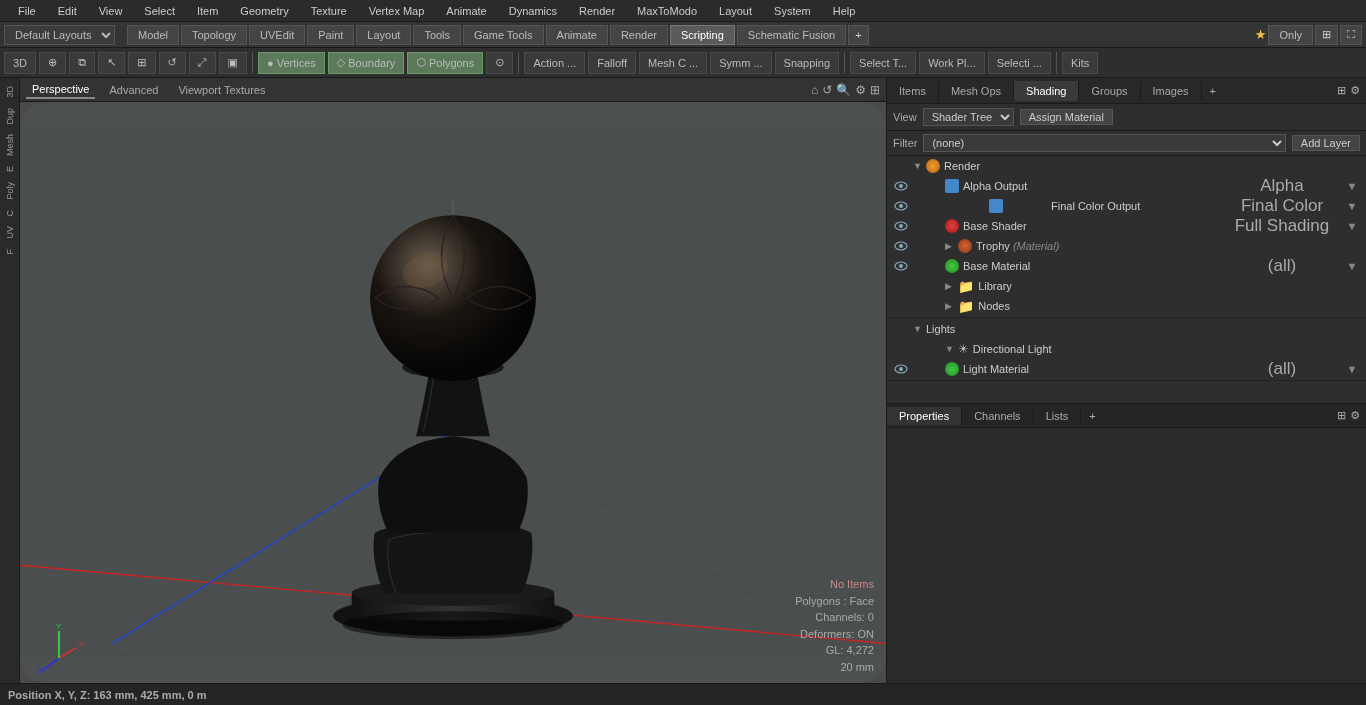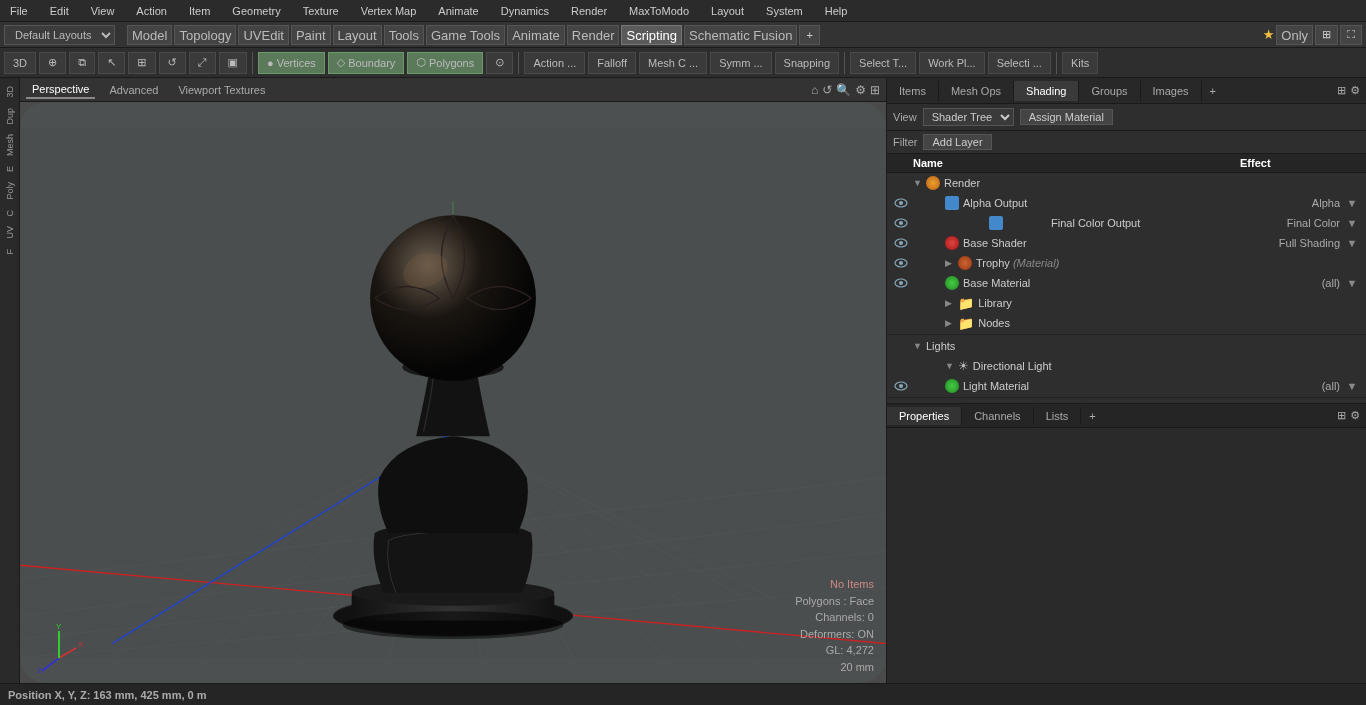--- a/index.html
+++ b/index.html
@@ -13,21 +13,21 @@
       color: #ccc;
       user-select: none;
     }
 
     
     #menu-bar {
       display: flex;
       align-items: center;
       background: #2b2b2b;
       height: 22px;
-      padding: 0 6px;
+      padding: 0 14px;
       gap: 14px;
       border-bottom: 1px solid #1a1a1a;
     }
     .menu-item {
       color: #ccc;
       font-size: 11px;
       cursor: pointer;
       padding: 2px 4px;
     }
 
@@ -38,22 +38,22 @@
       background: #333;
       height: 26px;
       border-bottom: 1px solid #1a1a1a;
       gap: 2px;
       padding: 0 4px;
     }
     .layout-btn {
       background: #444;
       color: #bbb;
       border: 1px solid #555;
-      padding: 2px 4px;
-      font-size: 13px;
+      padding: 2px 10px;
+      font-size: 11px;
       cursor: pointer;
       height: 20px;
       white-space: nowrap;
     }
     .layout-btn.active {
       background: #5a5a5a;
       color: #fff;
       border-color: #777;
     }
     .layout-dropdown {
@@ -346,23 +346,23 @@
     .tree-name {
       flex: 1;
       font-size: 11px;
       color: #ccc;
       white-space: nowrap;
       overflow: hidden;
       text-overflow: ellipsis;
     }
     .tree-effect {
       width: 120px;
-      font-size: 11px;
+      font-size: 17px;
       color: #aaa;
-      text-align: right;
+      text-align: center;
       padding-right: 4px;
     }
     .effect-dropdown {
       width: 16px;
       color: #888;
       text-align: center;
       cursor: pointer;
     }
     .section-divider {
       height: 1px;
@@ -412,21 +412,21 @@
       height: 100%;
     }
   </style>
 </head>
 <body>
 
 <div id="menu-bar">
   <span class="menu-item">File</span>
   <span class="menu-item">Edit</span>
   <span class="menu-item">View</span>
-  <span class="menu-item">Action</span>
+  <span class="menu-item">Select</span>
   <span class="menu-item">Item</span>
   <span class="menu-item">Geometry</span>
   <span class="menu-item">Texture</span>
   <span class="menu-item">Vertex Map</span>
   <span class="menu-item">Animate</span>
   <span class="menu-item">Dynamics</span>
   <span class="menu-item">Render</span>
   <span class="menu-item">MaxToModo</span>
   <span class="menu-item">Layout</span>
   <span class="menu-item">System</span>
@@ -645,28 +645,26 @@
     <div id="shader-header">
       <span class="sh-label">View</span>
       <select class="sh-dropdown">
         <option>Shader Tree</option>
       </select>
       <button class="sh-btn">Assign Material</button>
     </div>
 
     <div id="filter-row">
       <span class="sh-label">Filter</span>
+      <select class="sh-dropdown" style="flex:1">
+        <option>(none)</option>
+      </select>
       <button class="sh-btn">Add Layer</button>
     </div>
 
-    <div id="col-headers">
-      <div class="col-eye"></div>
-      <div class="col-name">Name</div>
-      <div class="col-effect">Effect</div>
-    </div>
 
     <div id="shader-tree">
 
       <div class="tree-item">
         <div class="eye-btn"></div>
         <div style="flex:1; display:flex; align-items:center;">
           <span class="tree-arrow indent-0">▼</span>
           <span class="tree-icon tree-icon-render"></span>
           <span class="tree-name">Render</span>
         </div>

